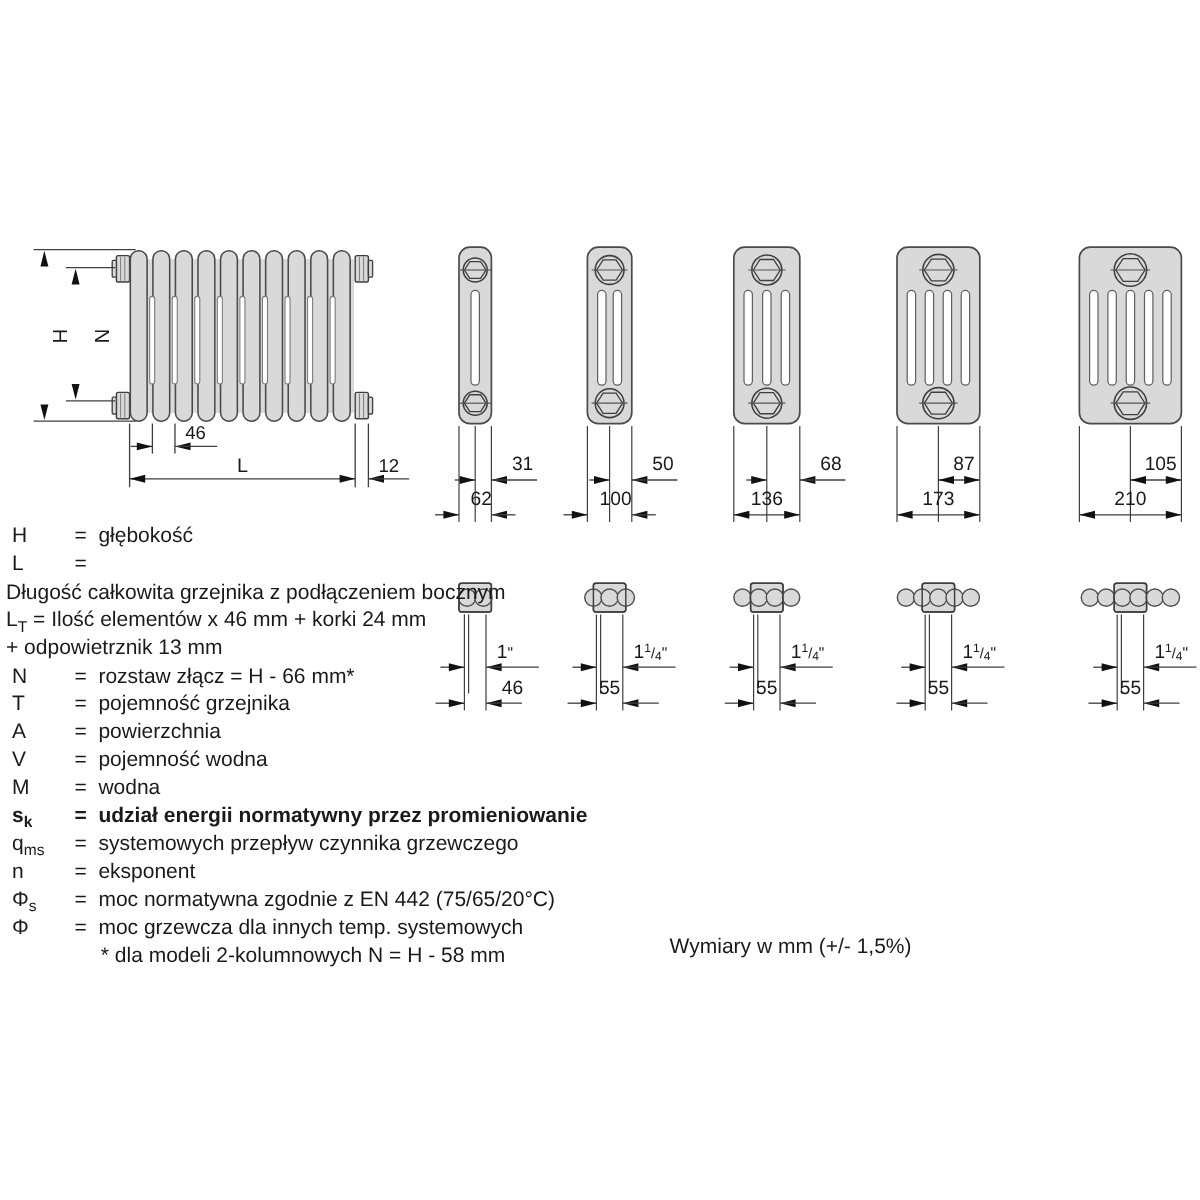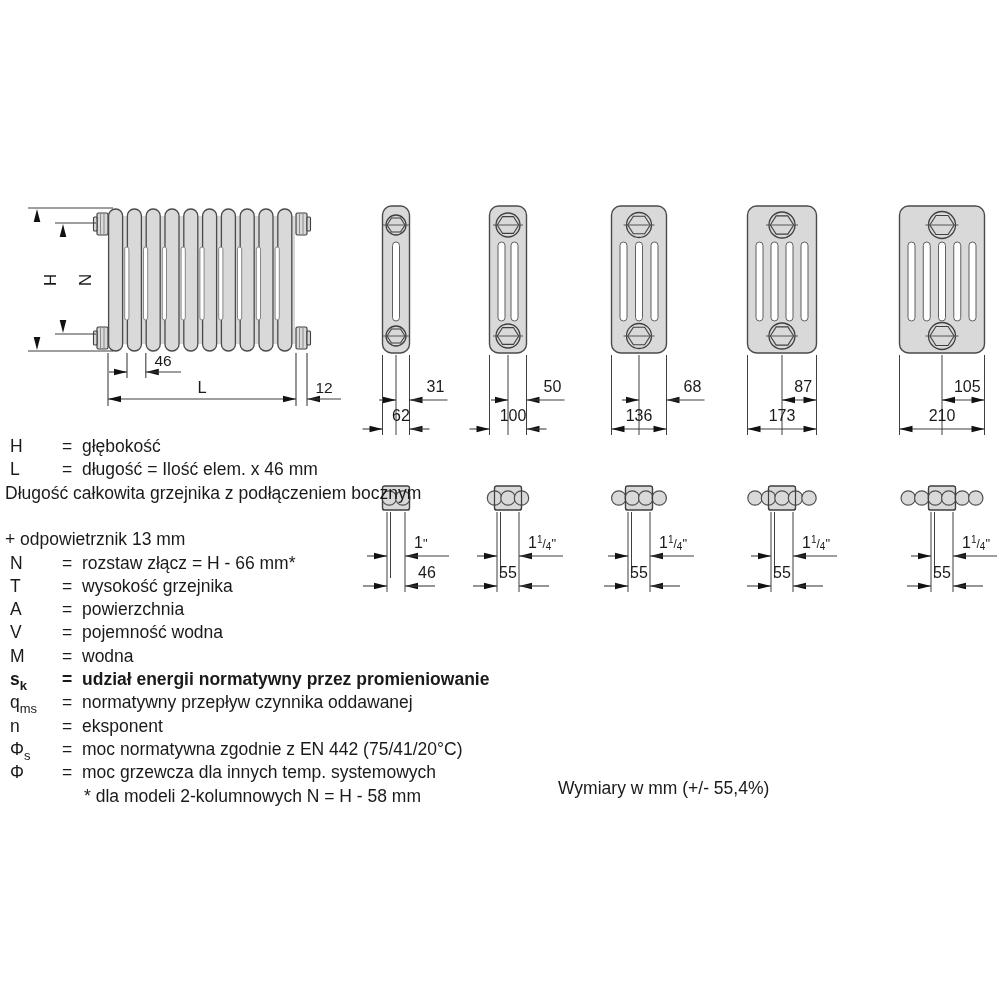--- a/index.html
+++ b/index.html
@@ -345,37 +345,39 @@
     </svg>
   <div id="legend">
       <div class="lrow" style="top: 436px;">
         <span class="sym">H</span>
         <span class="eq">=</span>
         <span class="desc">głębokość</span>
       </div>
       <div class="lrow" style="top: 459.3px;">
         <span class="sym">L</span>
         <span class="eq">=</span>
-        <span class="desc">długość = Ilość elem. x 46 mm</span>
       </div>
       <div class="lrow" style="top: 482.6px;">
         <span class="fulltext">Długość całkowita grzejnika z podłączeniem bocznym</span>
       </div>
+      <div class="lrow" style="top: 505.9px;">
+        <span class="fulltext"><span>L</span><sub>T</sub><span> = Ilość elementów x 46 mm + korki 24 mm</span></span>
+      </div>
       <div class="lrow" style="top: 529.2px;">
         <span class="fulltext">+ odpowietrznik 13 mm</span>
       </div>
       <div class="lrow" style="top: 552.5px;">
         <span class="sym">N</span>
         <span class="eq">=</span>
         <span class="desc">rozstaw złącz = H - 66 mm*</span>
       </div>
       <div class="lrow" style="top: 575.8px;">
         <span class="sym">T</span>
         <span class="eq">=</span>
-        <span class="desc">wysokość grzejnika</span>
+        <span class="desc">pojemność grzejnika</span>
       </div>
       <div class="lrow" style="top: 599.1px;">
         <span class="sym">A</span>
         <span class="eq">=</span>
         <span class="desc">powierzchnia</span>
       </div>
       <div class="lrow" style="top: 622.4px;">
         <span class="sym">V</span>
         <span class="eq">=</span>
         <span class="desc">pojemność wodna</span>
@@ -386,35 +388,35 @@
         <span class="desc">wodna</span>
       </div>
       <div class="lrow" style="top: 669px; font-weight: bold;">
         <span class="sym">s<sub>k</sub></span>
         <span class="eq">=</span>
         <span class="desc">udział energii normatywny przez promieniowanie</span>
       </div>
       <div class="lrow" style="top: 692.3px;">
         <span class="sym">q<sub>ms</sub></span>
         <span class="eq">=</span>
-        <span class="desc">normatywny przepływ czynnika oddawanej</span>
+        <span class="desc">systemowych przepływ czynnika grzewczego</span>
       </div>
       <div class="lrow" style="top: 715.6px;">
         <span class="sym">n</span>
         <span class="eq">=</span>
         <span class="desc">eksponent</span>
       </div>
       <div class="lrow" style="top: 738.9px;">
         <span class="sym">Φ<sub>s</sub></span>
         <span class="eq">=</span>
-        <span class="desc">moc normatywna zgodnie z EN 442 (75/41/20°C)</span>
+        <span class="desc">moc normatywna zgodnie z EN 442 (75/65/20°C)</span>
       </div>
       <div class="lrow" style="top: 762.2px;">
         <span class="sym">Φ</span>
         <span class="eq">=</span>
         <span class="desc">moc grzewcza dla innych temp. systemowych</span>
       </div>
       <div class="lrow" style="top: 785.5px;">
         <span class="notetext">* dla modeli 2-kolumnowych N = H - 58 mm</span>
       </div>
     </div>
-  <div id="footer-note">Wymiary w mm (+/- 55,4%)</div>
+  <div id="footer-note">Wymiary w mm (+/- 1,5%)</div>
 </div>
 
 </body></html>

